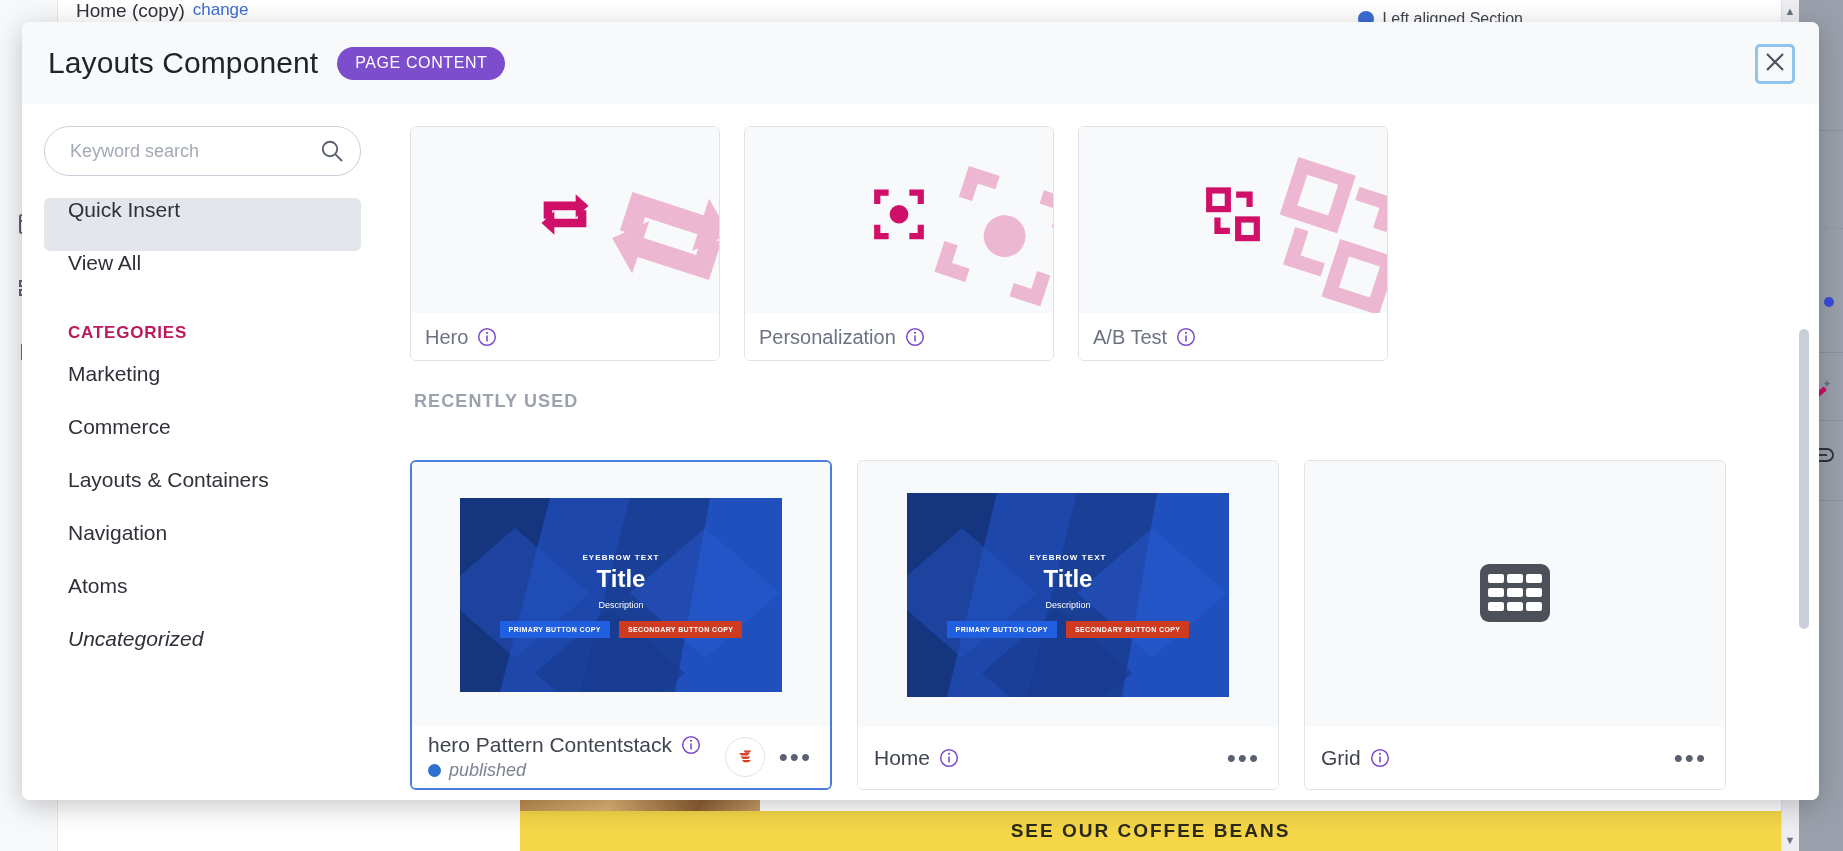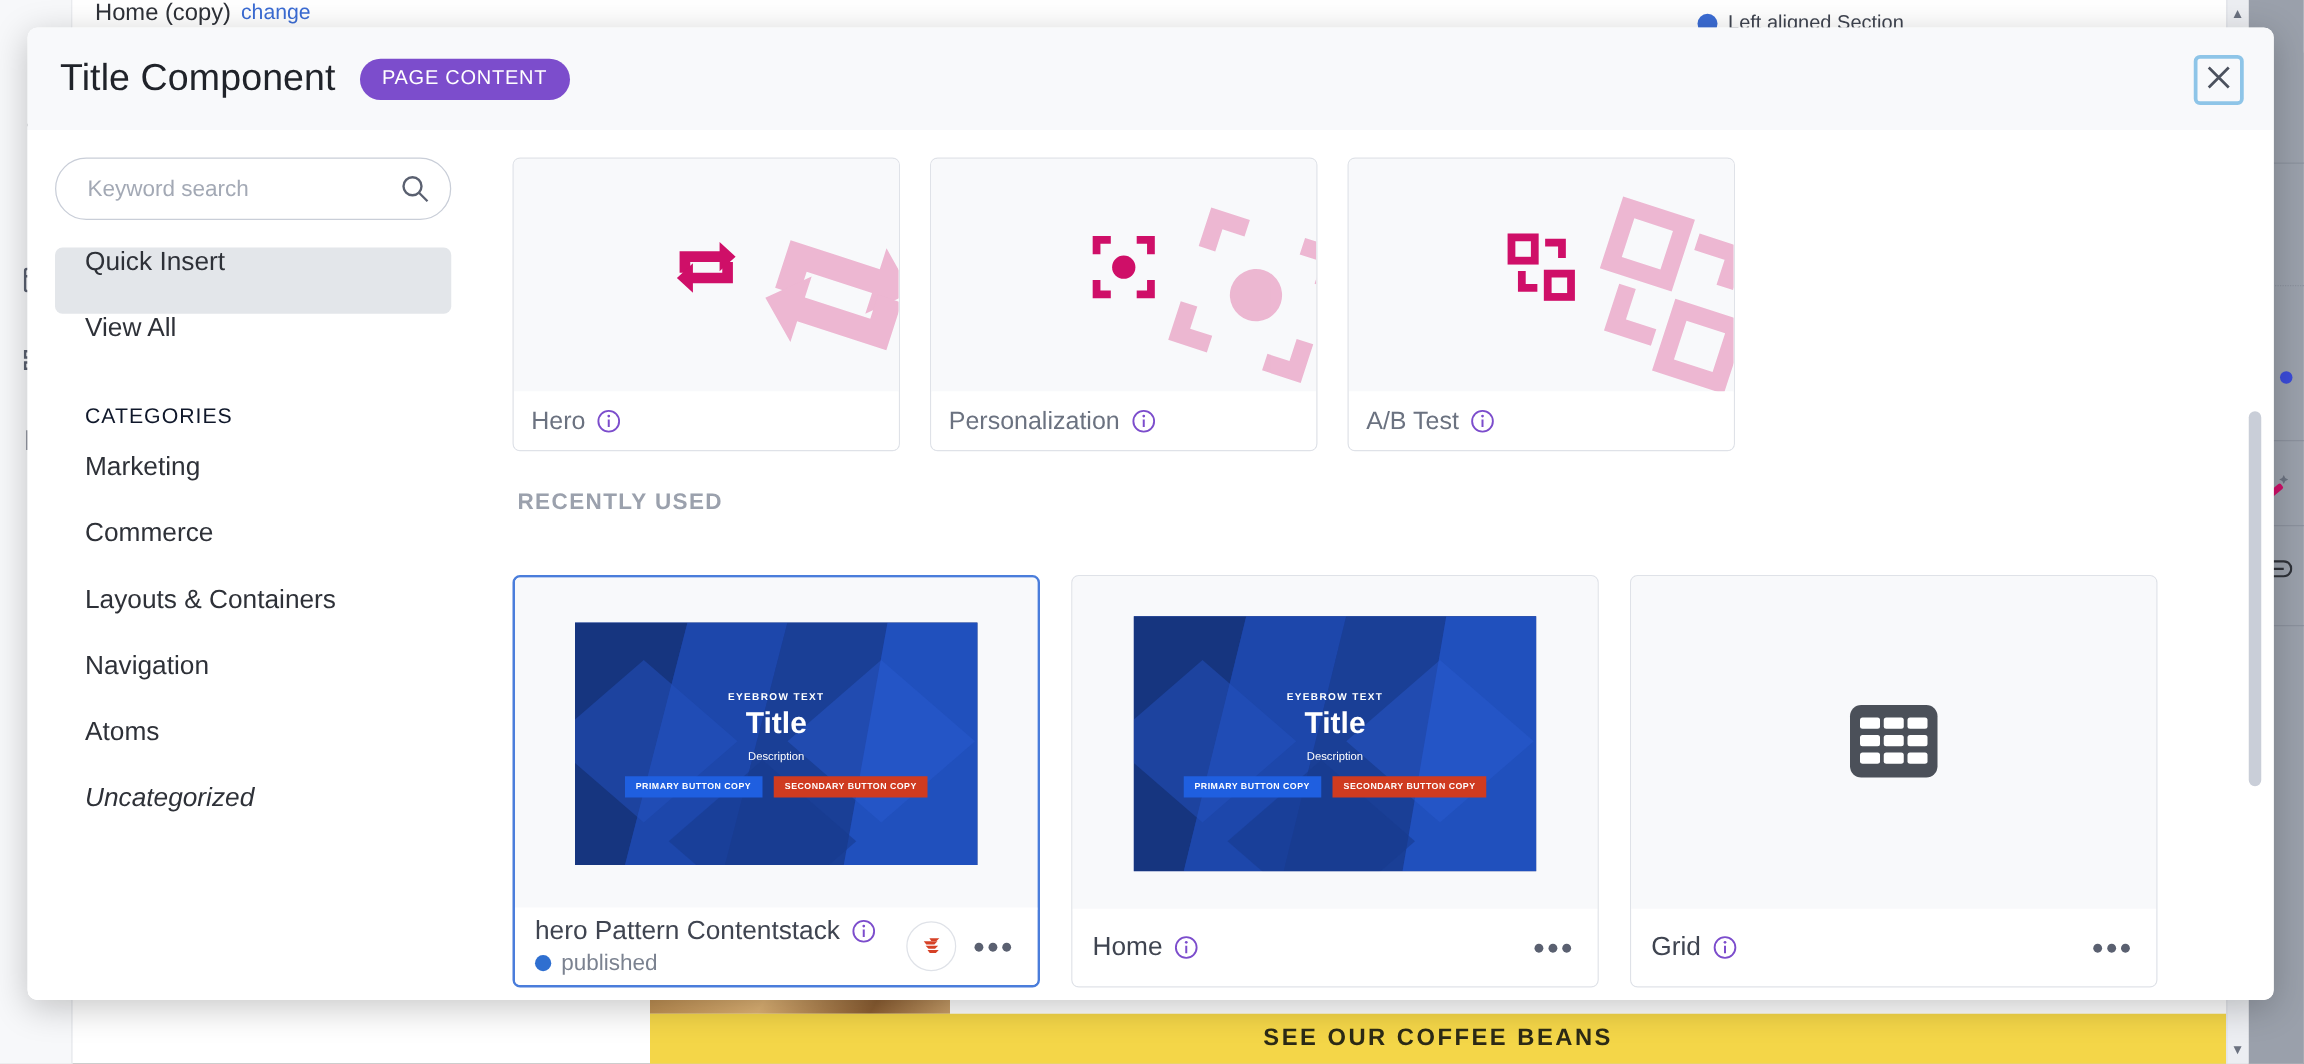--- a/index.html
+++ b/index.html
@@ -124,21 +124,21 @@
     color: #5a6070; cursor: pointer;
   }
   .side-item {
     height: 53px; width: 317px; display: flex; 
     padding-left: 24px; font-size: 21px; color: #2e3138; border-radius: 6px;
     cursor: pointer;
   }
   .side-item.active { background: #e3e6ea; }
   .side-cat-head {
     height: 58px; display: flex; align-items: center; padding-left: 24px;
-    font-size: 17px; letter-spacing: .8px; color: #0f172a; font-weight: normal;
+    font-size: 17px; letter-spacing: .8px; color: #be185d; font-weight: bold;
   }
   .side-item.italic { font-style: italic; }
 
   
   .content {
     flex: 1 1 auto; position: relative; padding: 22px 36px 0 18px; overflow: hidden;
   }
   .quick-row { display: flex; gap: 24px; }
   .qcard {
     width: 310px; height: 235px;
@@ -182,21 +182,21 @@
     position: absolute; left: 0; right: 0; bottom: 0; height: 62px;
     background: #ffffff; display: flex; align-items: center; padding: 0 16px;
   }
   .rcard-foot .titles { flex: 1 1 auto; }
   .rc-title {
     display: flex; align-items: center; gap: 9px;
     font-size: 21px; color: #3f4450;
   }
   .rc-status {
     display: flex; align-items: center; gap: 8px; margin-top: 3px;
-    font-size: 18px; color: #7b8290;
+    font-size: 18px; color: #7b8290; font-style: italic;
   }
   .status-dot { width: 13px; height: 13px; border-radius: 50%; background: #2f6fd0; }
   .brand-badge {
     width: 40px; height: 40px; border-radius: 50%;
     border: 1px solid #dfe2e8; background: #fff;
     display: flex; align-items: center; justify-content: center; margin-right: 12px;
   }
   .kebab { color: #5a6070; font-size: 26px; letter-spacing: 2px; line-height: 10px; cursor: pointer; padding: 6px 2px; }
 
   
@@ -302,21 +302,21 @@
         <rect x="1" y="1" width="24" height="12" rx="6" stroke="#2e3138" stroke-width="1.8" fill="none"></rect>
         <path d="M7 7h12" stroke="#2e3138" stroke-width="1.8"></path>
       </svg>
     </div>
   </div>
 </div>
 
 <div id="modal">
 
   <div class="modal-header">
-    <span class="modal-title">Title Component</span>
+    <span class="modal-title">Layouts Component</span>
     <span class="badge-page-content">PAGE CONTENT</span>
     <div class="close-btn">
       <span>
         <svg width="22" height="22" viewBox="0 0 22 22">
           <path d="M3 3l16 16M19 3L3 19" stroke="#4c525e" stroke-width="2.2" fill="none"></path>
         </svg>
       </span>
     </div>
   </div>
 

